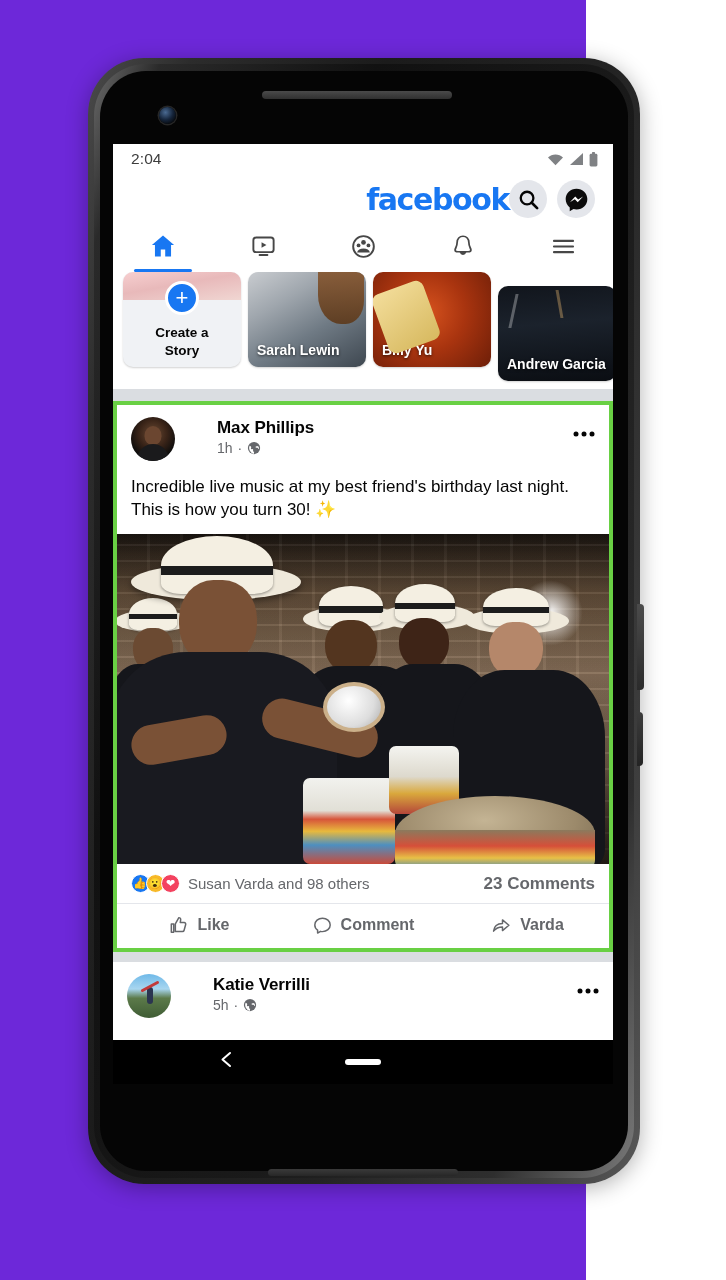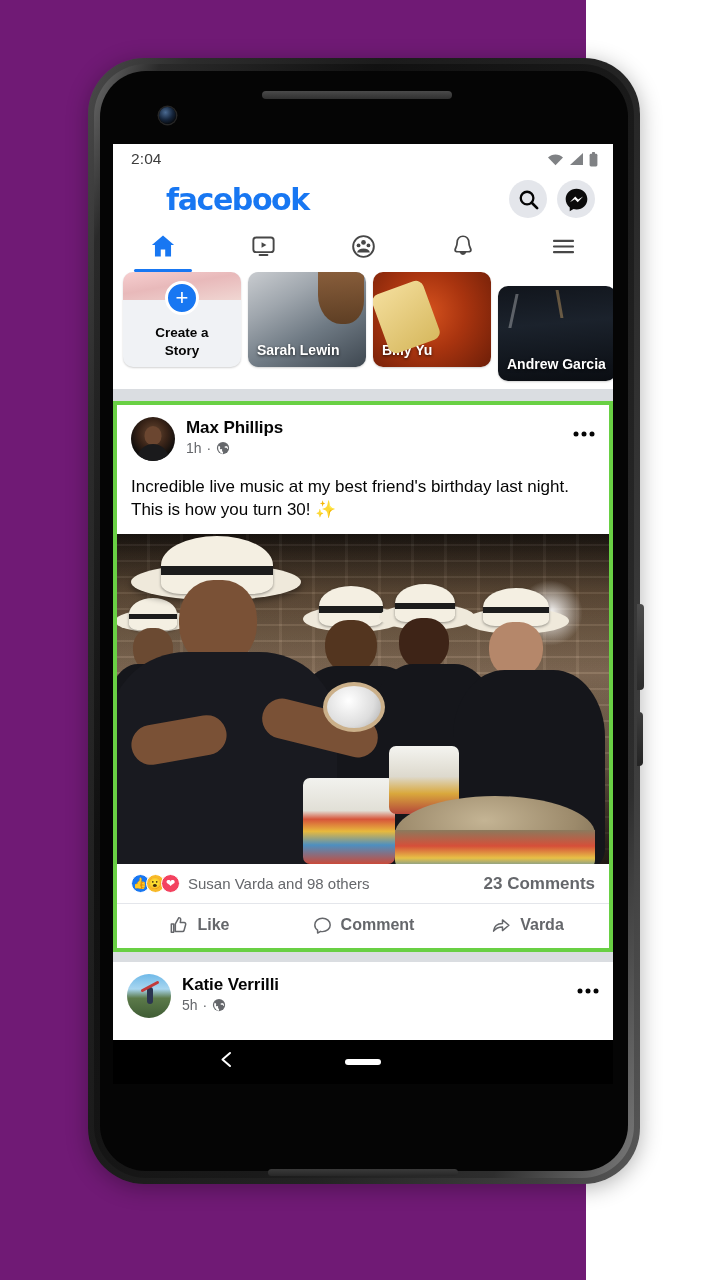--- a/index.html
+++ b/index.html
@@ -4,21 +4,21 @@
 <style>
   * { box-sizing: border-box; margin: 0; padding: 0; }
   html, body {
     width: 726px; height: 1280px;
     background: #ffffff;
     font-family: "Liberation Sans", sans-serif;
     overflow: hidden;
   }
 
   
-  #stage { position: relative; width: 586px; height: 1280px; background:#701a75; }
+  #stage { position: relative; width: 586px; height: 1280px; background:#6d28d9; }
 
   .device-outer {
     position: absolute;
     left: 88px; top: 58px;
     width: 552px; height: 1126px;
     border-radius: 56px;
     background: linear-gradient(100deg,#ararar 0%,#3a3a3a 0%);
     background: linear-gradient(105deg,#4a4a4a 0%,#2c2c2c 12%,#1b1b1b 35%,#232323 62%,#3f3f3f 88%,#585858 100%);
     box-shadow: 0 4px 22px rgba(0,0,0,.30);
   }
@@ -78,21 +78,21 @@
     height: 30px; display: flex; align-items: center;
     justify-content: space-between;
     padding: 0 15px 0 18px;
     background:#fff;
   }
   .status-time { font-size: 15.5px; color:#3d3d3d; letter-spacing:.1px; }
   .status-icons { display:flex; align-items:center; gap:5px; }
 
   
   .fb-header {
-    display:flex; align-items:center; justify-content:space-between;
+    display:flex; align-items:center; justify-content:flex-end;
     padding: 6px 18px 8px 17px; background:#fff;margin-left:36px;
   }
   .fb-logo {
     font-size: 30px; font-weight: 700; color:#1877F2;
     letter-spacing:-1.4px; font-family:"DejaVu Sans", sans-serif;
   }
   .header-actions { display:flex; gap:10px; }
   .circle-btn {
     width:38px; height:38px; border-radius:50%;
     background:#E4E6EB; display:flex; align-items:center; justify-content:center;
@@ -151,21 +151,21 @@
   .feed-gap { height:12px; background:#DADDE1; }
 
   
   .post {
     background:#fff; position:relative;
   }
   .post-highlight {
     border: 4px solid #69D044;
   }
   .post-head {
-    display:flex; align-items:flex-start; padding: 12px 14px 6px 14px;
+    display:flex; align-items:flex-start; padding: 12px 14px 6px 14px; gap: 31px;
   }
   .avatar {
     width:44px; height:44px; border-radius:50%; flex:0 0 auto; overflow:hidden;
     position:relative;
   }
   .av-max { background: radial-gradient(circle at 50% 38%, #6a4a33 0%, #3a2418 40%, #0c0c0c 72%); }
   .av-max::before{content:"";position:absolute;left:50%;top:20%;transform:translateX(-50%);width:17px;height:19px;border-radius:50% 50% 46% 46%;background:#6b4630;}
   .av-max::after{content:"";position:absolute;left:50%;bottom:0;transform:translateX(-50%);width:32px;height:17px;border-radius:16px 16px 0 0;background:#1a1a1c;}
   .av-katie { background: linear-gradient(180deg,#6fb9e8 0%,#a8d6f0 34%,#5c7a4a 55%,#3f5c34 100%); }
   .av-katie::before{content:"";position:absolute;left:46%;top:30%;width:6px;height:17px;border-radius:3px;background:#2b3550;}

